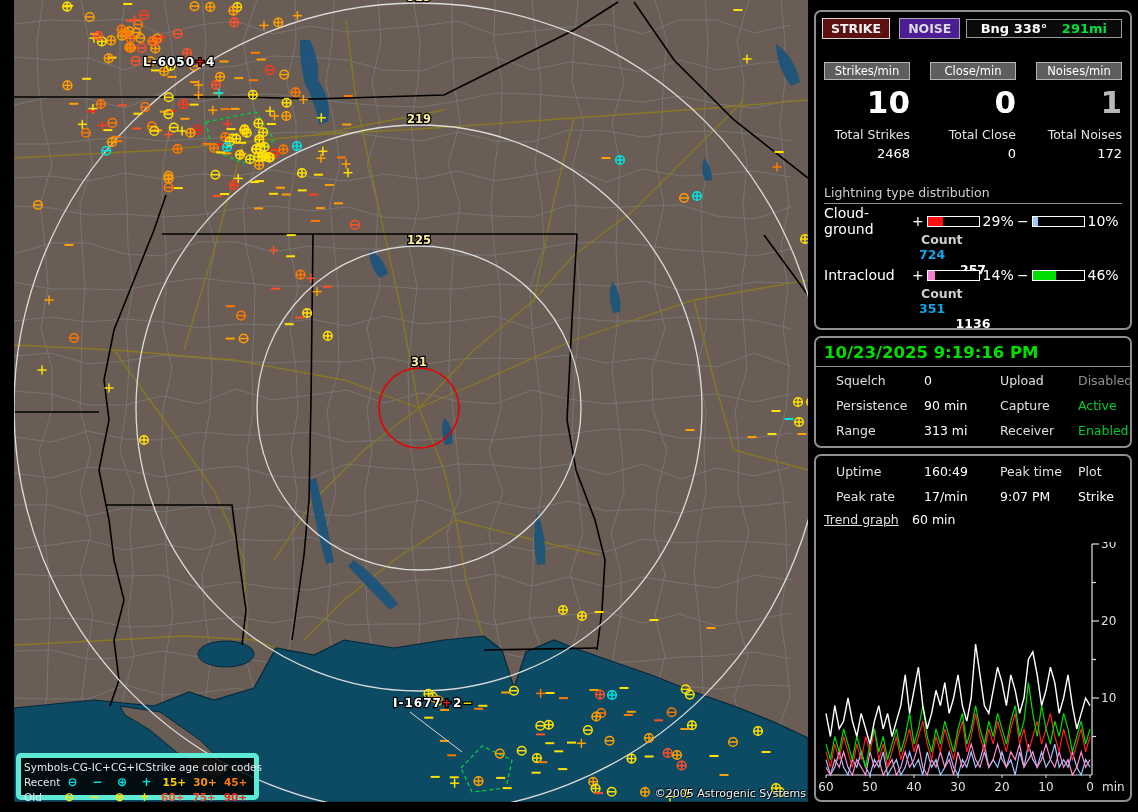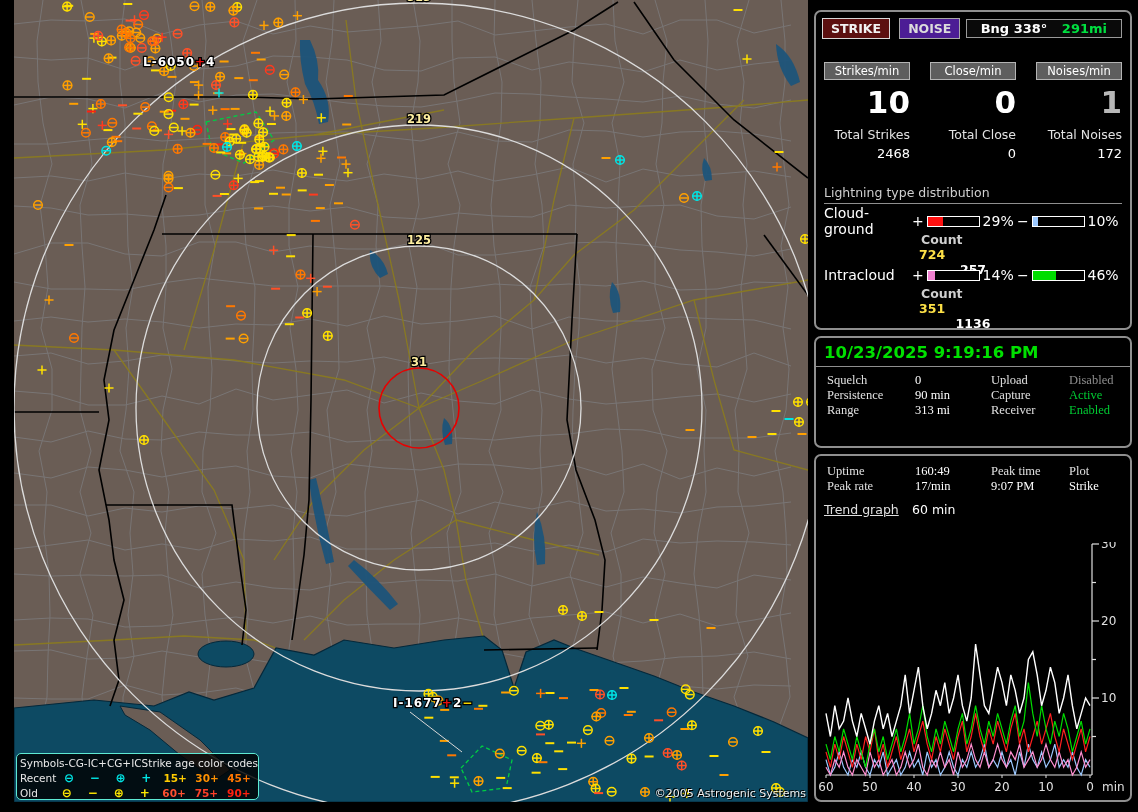--- a/index.html
+++ b/index.html
@@ -7,21 +7,21 @@
               font-family:"DejaVu Sans","Liberation Sans",sans-serif; }
   #stage { position:relative; width:1138px; height:812px; background:#000; }
 
   
   #map-wrap { position:absolute; left:14px; top:0; width:794px; height:802px; background:#6a5d55; }
   #map-svg { position:absolute; left:0; top:0; }
   #copyright { position:absolute; right:2px; bottom:2px; color:#f0f0f0; font-size:11px;
                text-shadow:1px 1px 0 #000, -1px -1px 0 #000; }
   
   #legend { position:absolute; left:2px; bottom:2px; width:243px; height:47px;
-            background:rgba(0,0,0,0.82); border:1px solid #5eead4; border-radius:5px;
+            background:rgba(0,0,0,0.82); border:5px solid #5eead4; border-radius:5px;
             font-size:10.5px; color:#e8e8e8; padding:1px 3px; }
   .lg-row { display:flex; align-items:center; height:15px; white-space:nowrap; }
   .lg-c0{width:48px;} .lg-c{width:37px; text-align:center;} 
   .lg-age{width:46px; text-align:center; font-weight:bold;}
   .lg-head-age{flex:1; text-align:center;}
   .lg-sym{ font-size:12px; font-weight:bold; }
 
   
   .pbox { position:absolute; background:#000; border:2px solid #8f8f8f; border-radius:7px; }
   #box-top    { left:814px; top:10px;  width:318px; height:320px; }
@@ -49,27 +49,27 @@
   #dist-head { color:#cfcfcf; font-size:12.5px; border-bottom:1px solid #8f8f8f;
                padding-bottom:3px; margin-bottom:6px; }
   .dist-row { display:flex; align-items:center; height:22px; font-size:14px; font-weight:normal; }
   .dist-name { width:92px; }
   .dist-sign { width:12px; text-align:center; }
   .bar { width:55px; height:11px; border:1px solid #fff; background:#000; margin:0 3px; }
   .bar i { display:block; height:100%; }
   .dist-pct { width:36px; }
   .count-row { display:flex; font-size:12.5px; font-weight:bold; height:22px; align-items:center;flex-direction:column;}
   .count-lab { width:104px; color:#cfcfcf; }
-  .count-v1 { width:108px; color:#fde047; }
+  .count-v1 { width:108px; color:#0ea5e9; }
   .count-v2 { color:#fff; }
 
   #datetime { color:#00e000; font-size:16.5px; font-weight:bold; padding:5px 8px 4px 8px;
               border-bottom:1px solid #8f8f8f; margin:0 0 6px 0; }
-  .grid4 { display:grid; grid-template-columns:88px 76px 78px auto; padding:0 11px;
-           font-size:12.5px; row-gap:0;font-family:Liberation Serif, serif; }
+  .grid4 { display:grid; grid-template-columns:88px 76px 78px auto; padding:0 20px;
+           font-size:12.5px; row-gap:10px; }
   .g-lab { color:#e0e0e0; } .g-val { color:#fff; }
   .g-dis { color:#8f8f8f; } .g-act { color:#00cc33; }
 
   #trendlab { display:flex; font-size:12.5px; padding:8px 8px 0 8px; }
   #trendlab .g-lab { width:88px;text-decoration:underline; }
 
   
   #graph { position:absolute; left:0px; top:86px; width:314px; height:258px; }
 </style>
 </head>

